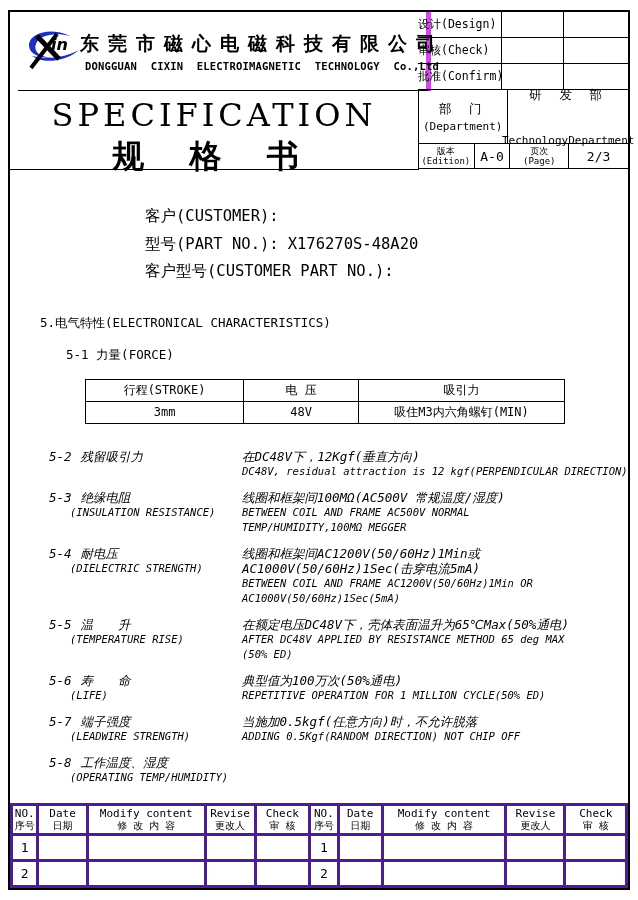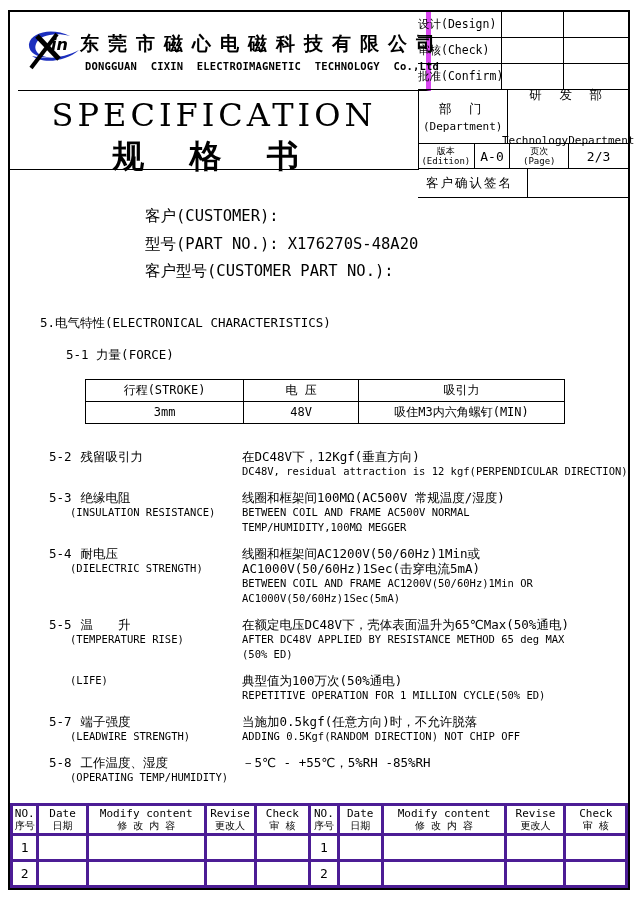--- a/index.html
+++ b/index.html
@@ -67,21 +67,21 @@
   .customer-block { margin:34px 0 0 135px; font-size:15.5px; line-height:27.5px; white-space:nowrap; }
   .pn-value { margin-left:9px; }
 
   .sec-heading { margin:29px 0 0 30px; font-size:12.5px; white-space:nowrap; }
   .sec-sub { margin:15px 0 0 56px; font-size:12.5px; white-space:nowrap; }
 
   table.force { border-collapse:collapse; margin:15px 0 0 75px; width:480px; table-layout:fixed; }
   table.force th, table.force td { border:1px solid #000; height:21px; text-align:center;
         font-size:12px; font-weight:normal; padding:0; white-space:nowrap; }
 
-  .items { margin:25px 0 8px 39px; }
+  .items { margin:25px 0 8px 39px;font-style:italic; }
   .spec-item { display:flex; margin-bottom:11px; }
   .spec-label { width:193px; flex:0 0 193px; }
   .spec-l1 { font-size:12.5px; line-height:15px; white-space:nowrap; }
   .spec-l1 .cn-name { margin-left:9px; }
   .spec-l2 { font-size:10.5px; line-height:15px; padding-left:21px; white-space:nowrap; }
   .spec-value { flex:1; }
   .spec-value div { font-size:10.5px; line-height:15px; white-space:nowrap; }
   .spec-value div.zh { font-size:12.5px; }
 
   
@@ -160,24 +160,20 @@
       </div>
       <div class="ed-cell ed-c3">
         <div class="ed-small">页次</div>
         <div class="ed-small">(Page)</div>
       </div>
       <div class="ed-cell ed-c4">
         <div class="ed-big">2/3</div>
       </div>
     </div>
 
-    <div class="signrow">
-      <div class="sign-label">客户确认签名</div>
-      <div class="sign-cell"></div>
-    </div>
 
     <div class="content">
 
       <div class="customer-block">
         <div>客户(CUSTOMER):</div>
         <div>
           <span>型号(PART NO.):</span><span class="pn-value">X176270S-48A20</span>
         </div>
         <div>客户型号(CUSTOMER PART NO.):</div>
       </div>
@@ -249,20 +245,21 @@
           </div>
           <div class="spec-value">
             <div class="zh">在额定电压DC48V下，壳体表面温升为65℃Max(50%通电)</div>
             <div>AFTER DC48V APPLIED BY RESISTANCE METHOD 65 deg MAX</div>
             <div>(50% ED)</div>
           </div>
         </div>
 
         <div class="spec-item">
           <div class="spec-label">
+            <div class="spec-l1"><span>5-6</span><span class="cn-name">寿　　命</span></div>
             <div class="spec-l2">(LIFE)</div>
           </div>
           <div class="spec-value">
             <div class="zh">典型值为100万次(50%通电)</div>
             <div>REPETITIVE OPERATION FOR 1 MILLION CYCLE(50% ED)</div>
           </div>
         </div>
 
         <div class="spec-item">
           <div class="spec-label">
@@ -272,23 +269,20 @@
           <div class="spec-value">
             <div class="zh">当施加0.5kgf(任意方向)时，不允许脱落</div>
             <div>ADDING 0.5Kgf(RANDOM DIRECTION) NOT CHIP OFF</div>
           </div>
         </div>
 
         <div class="spec-item">
           <div class="spec-label">
             <div class="spec-l1"><span>5-8</span><span class="cn-name">工作温度、湿度</span></div>
             <div class="spec-l2">(OPERATING TEMP/HUMIDITY)</div>
-          </div>
-          <div class="spec-value">
-            <div class="zh">－5℃ - +55℃，5%RH -85%RH</div>
           </div>
         </div>
 
       </div>
     </div>
 
     <table class="rev">
       <colgroup>
         <col style="width:4.3%">
           <col style="width:8.0%">

